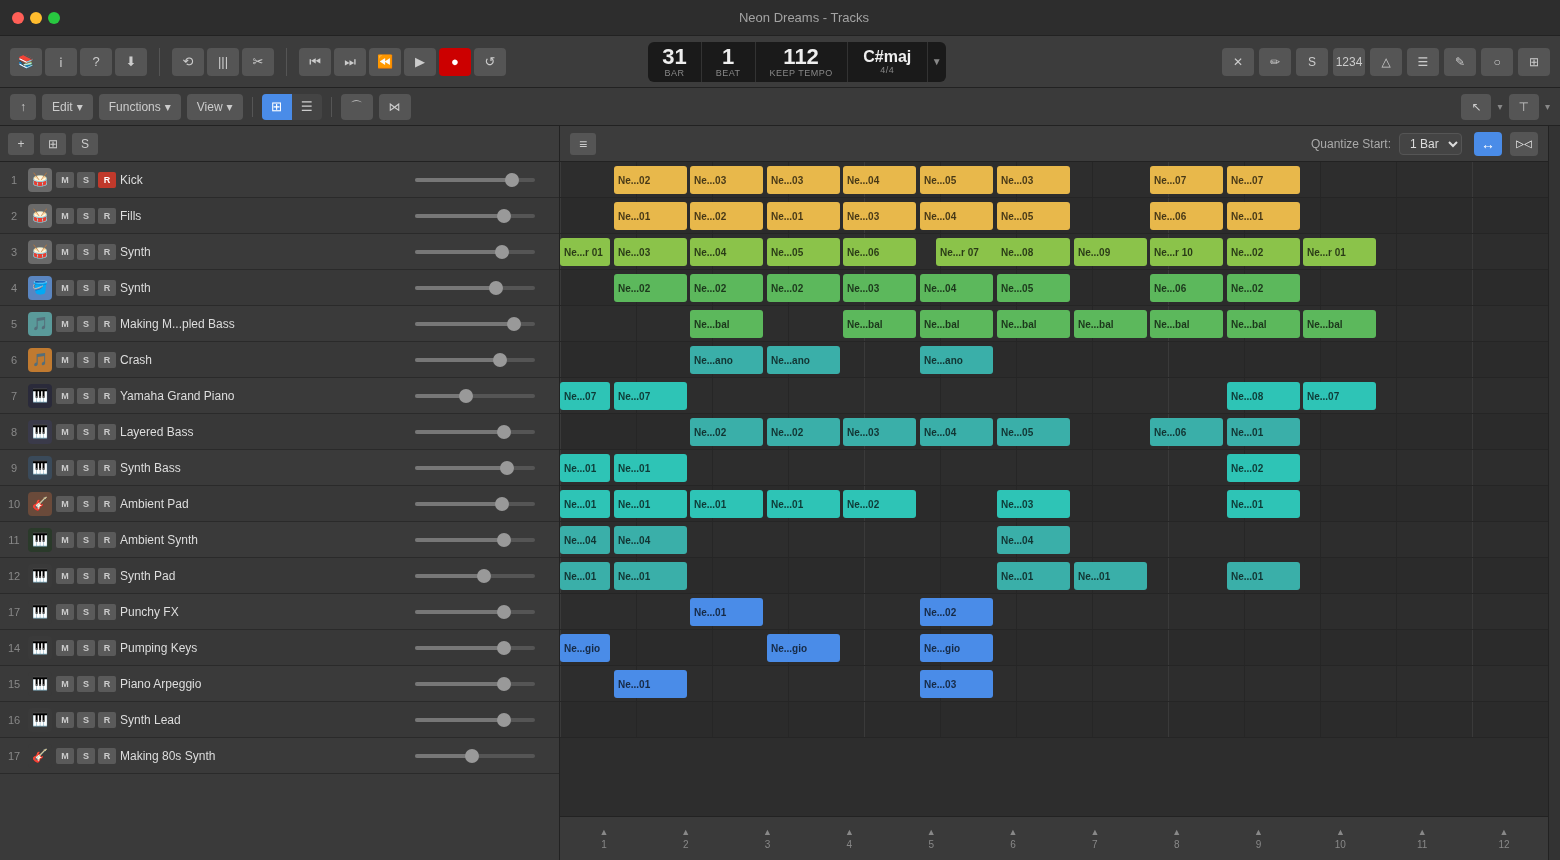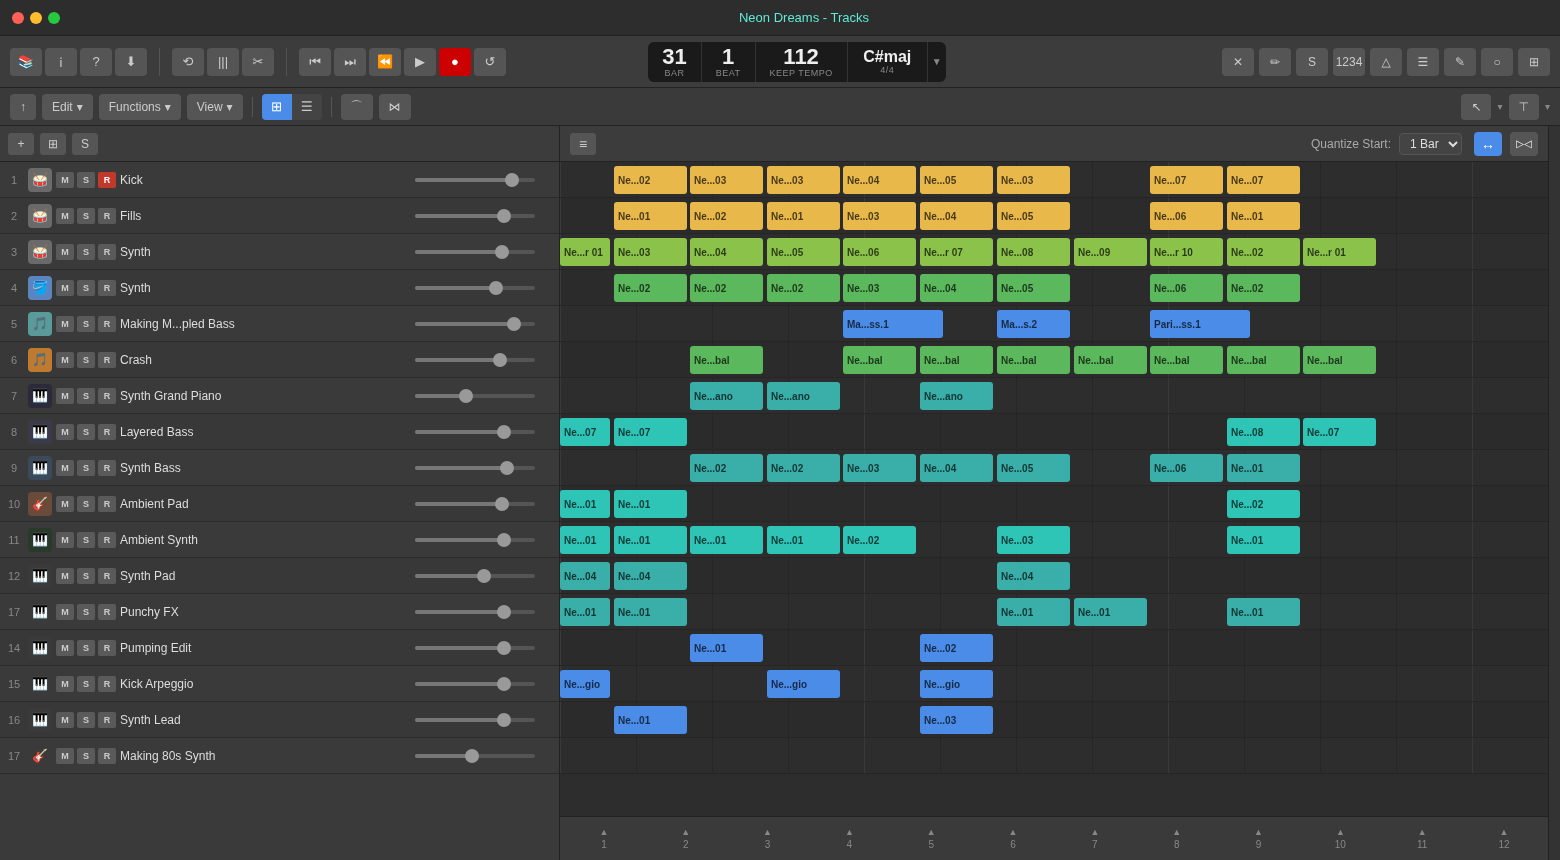--- a/index.html
+++ b/index.html
@@ -24,21 +24,21 @@
     }
     .traffic-lights { display: flex; gap: 6px; align-items: center; }
     .tl { width: 12px; height: 12px; border-radius: 50%; }
     .tl-red { background: #ff5f57; }
     .tl-yellow { background: #febc2e; }
     .tl-green { background: #28c840; }
     .title-text {
       flex: 1;
       text-align: center;
       font-size: 13px;
-      color: #5eead4;
+      color: #a3a3a3;
     }
 
     
     .transport-bar {
       height: 52px;
       background: #3c3c3c;
       display: flex;
       align-items: center;
       padding: 0 10px;
       gap: 8px;
@@ -588,21 +588,21 @@
     </div>
   </div>
         <div class="track-row">
     <span class="track-num">7</span>
     <div class="track-icon" style="background:#2a2a3a;">🎹</div>
     <div class="track-controls">
       <button class="ctrl-btn m-btn">M</button>
       <button class="ctrl-btn s-btn">S</button>
       <button class="ctrl-btn r-btn ">R</button>
     </div>
-    <span class="track-name">Synth Grand Piano</span>
+    <span class="track-name">Yamaha Grand Piano</span>
     <div class="track-volume">
       <div class="vol-track">
         <div class="vol-fill" style="width:48px;"></div>
         <div class="vol-knob" style="left:44px;"></div>
       </div>
     </div>
   </div>
         <div class="track-row">
     <span class="track-num">8</span>
     <div class="track-icon" style="background:#3a3a4a;">🎹</div>
@@ -700,37 +700,37 @@
     </div>
   </div>
         <div class="track-row">
     <span class="track-num">14</span>
     <div class="track-icon" style="background:#3a3a3a;">🎹</div>
     <div class="track-controls">
       <button class="ctrl-btn m-btn">M</button>
       <button class="ctrl-btn s-btn">S</button>
       <button class="ctrl-btn r-btn ">R</button>
     </div>
-    <span class="track-name">Pumping Edit</span>
+    <span class="track-name">Pumping Keys</span>
     <div class="track-volume">
       <div class="vol-track">
         <div class="vol-fill" style="width:86.39999999999999px;"></div>
         <div class="vol-knob" style="left:82.39999999999999px;"></div>
       </div>
     </div>
   </div>
         <div class="track-row">
     <span class="track-num">15</span>
     <div class="track-icon" style="background:#3a3a3a;">🎹</div>
     <div class="track-controls">
       <button class="ctrl-btn m-btn">M</button>
       <button class="ctrl-btn s-btn">S</button>
       <button class="ctrl-btn r-btn ">R</button>
     </div>
-    <span class="track-name">Kick Arpeggio</span>
+    <span class="track-name">Piano Arpeggio</span>
     <div class="track-volume">
       <div class="vol-track">
         <div class="vol-fill" style="width:86.39999999999999px;"></div>
         <div class="vol-knob" style="left:82.39999999999999px;"></div>
       </div>
     </div>
   </div>
         <div class="track-row">
     <span class="track-num">16</span>
     <div class="track-icon" style="background:#3a3a3a;">🎹</div>
@@ -840,21 +840,21 @@
           <div style="position: absolute; left: 608px; top: 0px; width: 1px; height: 100%; background: rgb(58, 58, 58);"></div>
           <div style="position: absolute; left: 684px; top: 0px; width: 1px; height: 100%; background: rgb(38, 38, 38);"></div>
           <div style="position: absolute; left: 760px; top: 0px; width: 1px; height: 100%; background: rgb(38, 38, 38);"></div>
           <div style="position: absolute; left: 836px; top: 0px; width: 1px; height: 100%; background: rgb(38, 38, 38);"></div>
           <div style="position: absolute; left: 912px; top: 0px; width: 1px; height: 100%; background: rgb(58, 58, 58);"></div>
           <div class="clip clip-lime" style="left: 0px; width: 50px;">Ne...r 01</div>
           <div class="clip clip-lime" style="left: 54px; width: 73px;">Ne...03</div>
           <div class="clip clip-lime" style="left: 130px; width: 73px;">Ne...04</div>
           <div class="clip clip-lime" style="left: 207px; width: 73px;">Ne...05</div>
           <div class="clip clip-lime" style="left: 283px; width: 73px;">Ne...06</div>
-          <div class="clip clip-lime" style="left: 360px; width: 73px;">Ne...r 07</div>
+          <div class="clip clip-lime" style="left: 376px; width: 73px;">Ne...r 07</div>
           <div class="clip clip-lime" style="left: 437px; width: 73px;">Ne...08</div>
           <div class="clip clip-lime" style="left: 514px; width: 73px;">Ne...09</div>
           <div class="clip clip-lime" style="left: 590px; width: 73px;">Ne...r 10</div>
           <div class="clip clip-lime" style="left: 667px; width: 73px;">Ne...02</div>
           <div class="clip clip-lime" style="left: 743px; width: 73px;">Ne...r 01</div>
         </div>
         <div class="arrange-lane" style="height: 36px;">
           <div style="position: absolute; left: 0px; top: 0px; width: 1px; height: 100%; background: rgb(58, 58, 58);"></div>
           <div style="position: absolute; left: 76px; top: 0px; width: 1px; height: 100%; background: rgb(38, 38, 38);"></div>
           <div style="position: absolute; left: 152px; top: 0px; width: 1px; height: 100%; background: rgb(38, 38, 38);"></div>
@@ -884,38 +884,20 @@
           <div style="position: absolute; left: 228px; top: 0px; width: 1px; height: 100%; background: rgb(38, 38, 38);"></div>
           <div style="position: absolute; left: 304px; top: 0px; width: 1px; height: 100%; background: rgb(58, 58, 58);"></div>
           <div style="position: absolute; left: 380px; top: 0px; width: 1px; height: 100%; background: rgb(38, 38, 38);"></div>
           <div style="position: absolute; left: 456px; top: 0px; width: 1px; height: 100%; background: rgb(38, 38, 38);"></div>
           <div style="position: absolute; left: 532px; top: 0px; width: 1px; height: 100%; background: rgb(38, 38, 38);"></div>
           <div style="position: absolute; left: 608px; top: 0px; width: 1px; height: 100%; background: rgb(58, 58, 58);"></div>
           <div style="position: absolute; left: 684px; top: 0px; width: 1px; height: 100%; background: rgb(38, 38, 38);"></div>
           <div style="position: absolute; left: 760px; top: 0px; width: 1px; height: 100%; background: rgb(38, 38, 38);"></div>
           <div style="position: absolute; left: 836px; top: 0px; width: 1px; height: 100%; background: rgb(38, 38, 38);"></div>
           <div style="position: absolute; left: 912px; top: 0px; width: 1px; height: 100%; background: rgb(58, 58, 58);"></div>
-          <div class="clip clip-blue" style="left: 283px; width: 100px;">Ma...ss.1</div>
-          <div class="clip clip-blue" style="left: 437px; width: 73px;">Ma...s.2</div>
-          <div class="clip clip-blue" style="left: 590px; width: 100px;">Pari...ss.1</div>
-        </div>
-        <div class="arrange-lane" style="height: 36px;">
-          <div style="position: absolute; left: 0px; top: 0px; width: 1px; height: 100%; background: rgb(58, 58, 58);"></div>
-          <div style="position: absolute; left: 76px; top: 0px; width: 1px; height: 100%; background: rgb(38, 38, 38);"></div>
-          <div style="position: absolute; left: 152px; top: 0px; width: 1px; height: 100%; background: rgb(38, 38, 38);"></div>
-          <div style="position: absolute; left: 228px; top: 0px; width: 1px; height: 100%; background: rgb(38, 38, 38);"></div>
-          <div style="position: absolute; left: 304px; top: 0px; width: 1px; height: 100%; background: rgb(58, 58, 58);"></div>
-          <div style="position: absolute; left: 380px; top: 0px; width: 1px; height: 100%; background: rgb(38, 38, 38);"></div>
-          <div style="position: absolute; left: 456px; top: 0px; width: 1px; height: 100%; background: rgb(38, 38, 38);"></div>
-          <div style="position: absolute; left: 532px; top: 0px; width: 1px; height: 100%; background: rgb(38, 38, 38);"></div>
-          <div style="position: absolute; left: 608px; top: 0px; width: 1px; height: 100%; background: rgb(58, 58, 58);"></div>
-          <div style="position: absolute; left: 684px; top: 0px; width: 1px; height: 100%; background: rgb(38, 38, 38);"></div>
-          <div style="position: absolute; left: 760px; top: 0px; width: 1px; height: 100%; background: rgb(38, 38, 38);"></div>
-          <div style="position: absolute; left: 836px; top: 0px; width: 1px; height: 100%; background: rgb(38, 38, 38);"></div>
-          <div style="position: absolute; left: 912px; top: 0px; width: 1px; height: 100%; background: rgb(58, 58, 58);"></div>
           <div class="clip clip-green" style="left: 130px; width: 73px;">Ne...bal</div>
           <div class="clip clip-green" style="left: 283px; width: 73px;">Ne...bal</div>
           <div class="clip clip-green" style="left: 360px; width: 73px;">Ne...bal</div>
           <div class="clip clip-green" style="left: 437px; width: 73px;">Ne...bal</div>
           <div class="clip clip-green" style="left: 514px; width: 73px;">Ne...bal</div>
           <div class="clip clip-green" style="left: 590px; width: 73px;">Ne...bal</div>
           <div class="clip clip-green" style="left: 667px; width: 73px;">Ne...bal</div>
           <div class="clip clip-green" style="left: 743px; width: 73px;">Ne...bal</div>
         </div>
         <div class="arrange-lane" style="height: 36px;">

